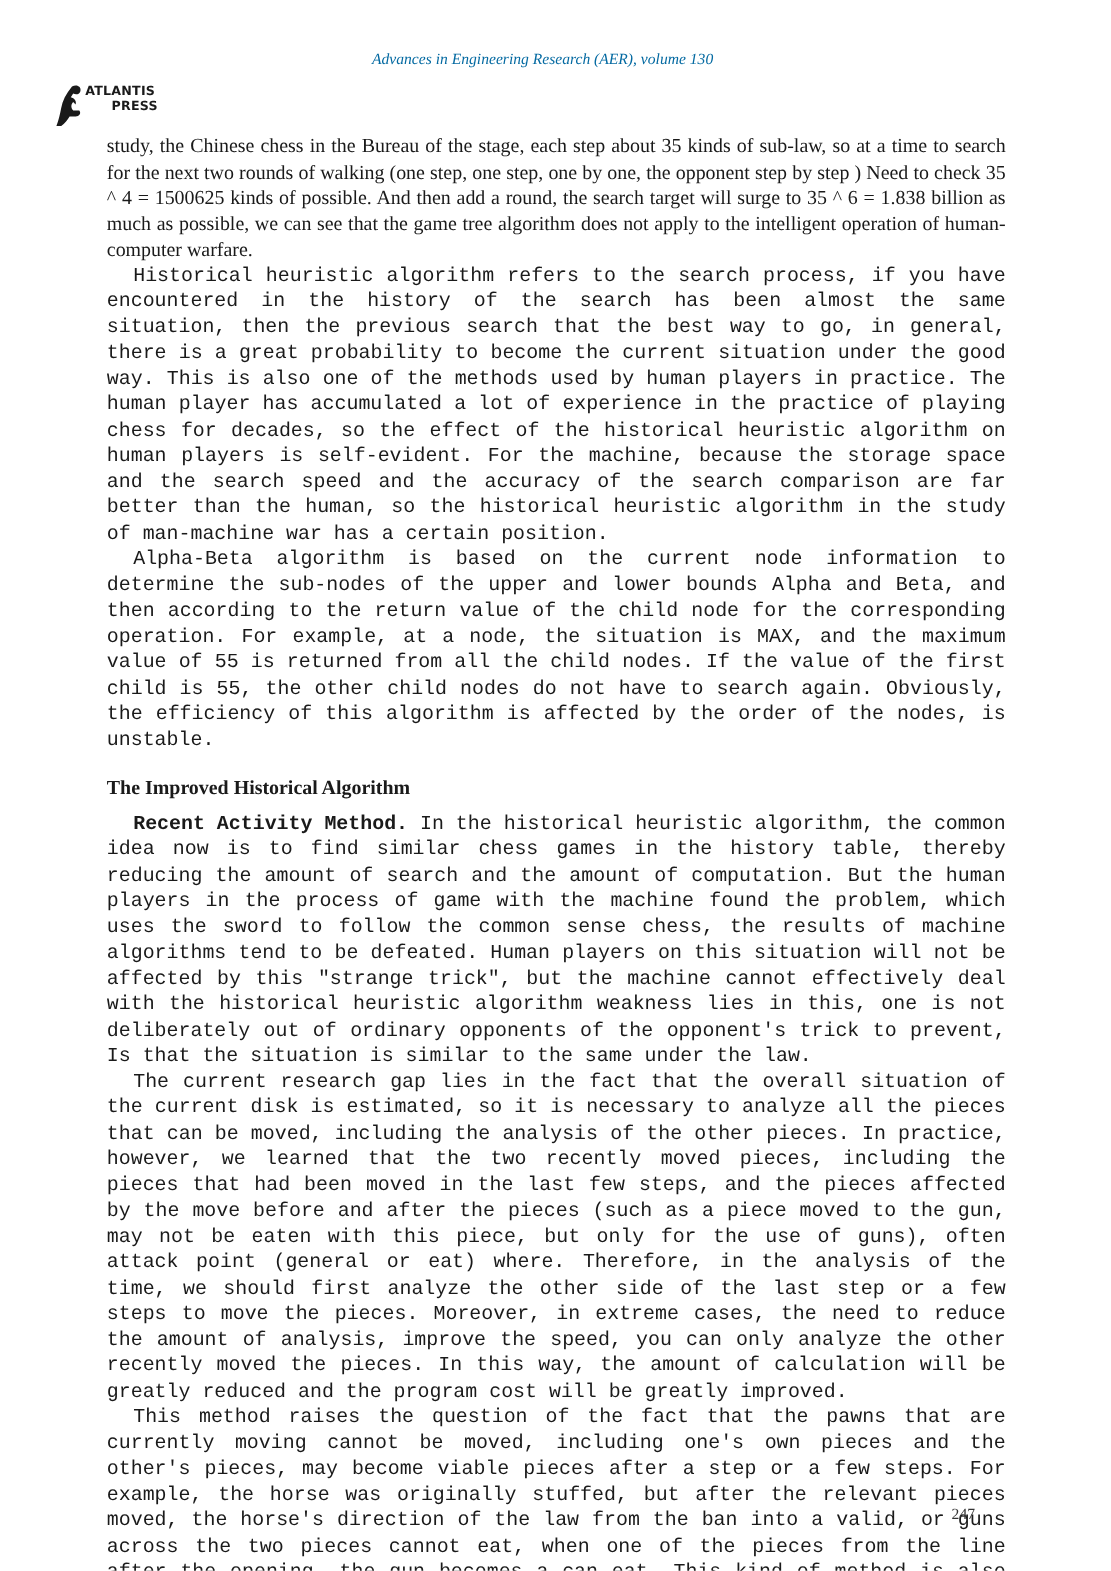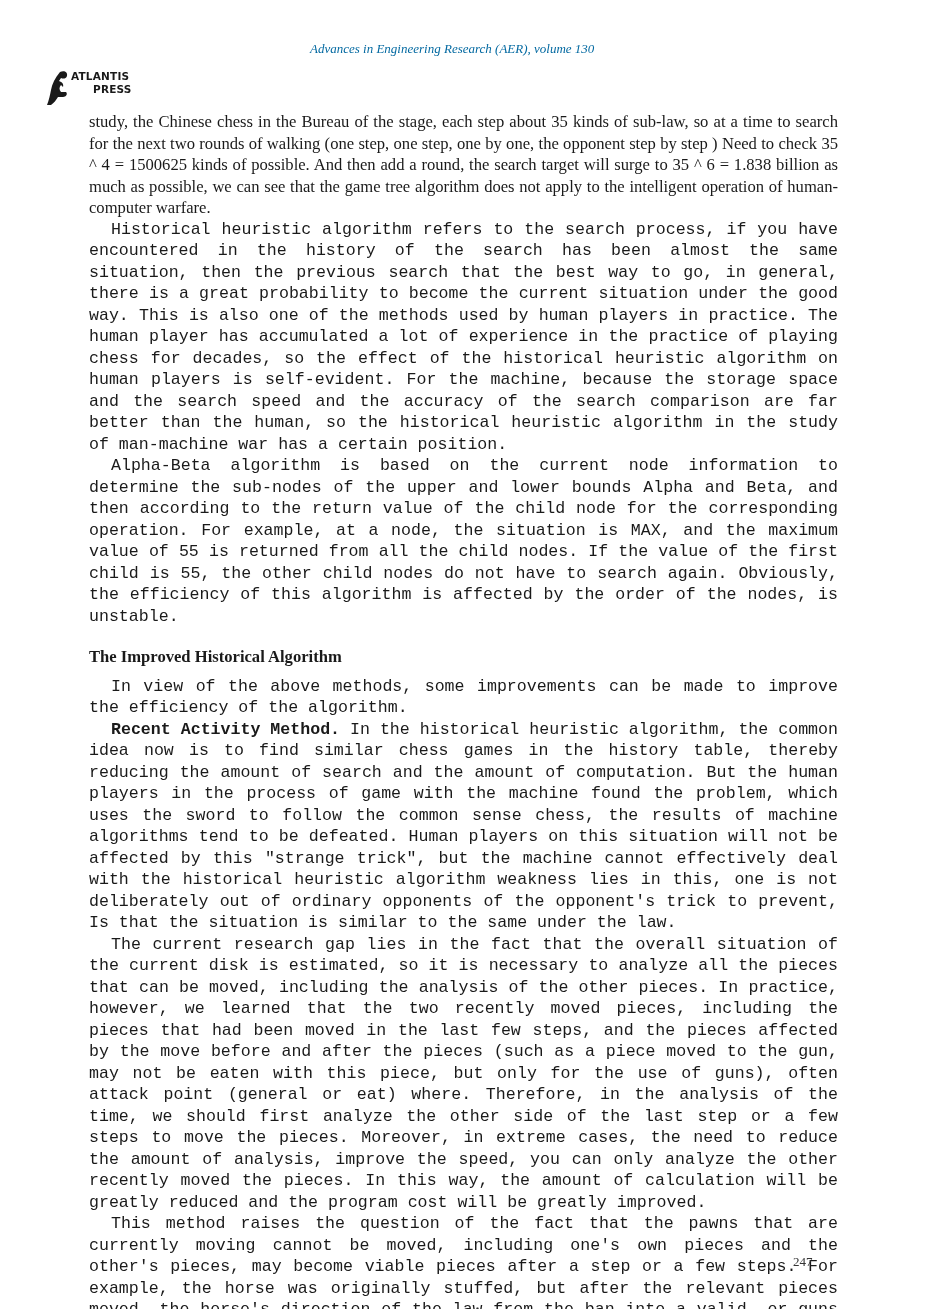--- a/index.html
+++ b/index.html
@@ -32,20 +32,19 @@
     </div>
   </div>
   <div class="running-head">Advances in Engineering Research (AER), volume 130</div>
 </div>
 
 <div class="content">
   <p>study, the Chinese chess in the Bureau of the stage, each step about 35 kinds of sub-law, so at a time to search for the next two rounds of walking (one step, one step, one by one, the opponent step by step ) Need to check 35 ^ 4 = 1500625 kinds of possible. And then add a round, the search target will surge to 35 ^ 6 = 1.838 billion as much as possible, we can see that the game tree algorithm does not apply to the intelligent operation of human-computer warfare.</p>
   <p class="indent">Historical heuristic algorithm refers to the search process, if you have encountered in the history of the search has been almost the same situation, then the previous search that the best way to go, in general, there is a great probability to become the current situation under the good way. This is also one of the methods used by human players in practice. The human player has accumulated a lot of experience in the practice of playing chess for decades, so the effect of the historical heuristic algorithm on human players is self-evident. For the machine, because the storage space and the search speed and the accuracy of the search comparison are far better than the human, so the historical heuristic algorithm in the study of man-machine war has a certain position.</p>
   <p class="indent">Alpha-Beta algorithm is based on the current node information to determine the sub-nodes of the upper and lower bounds Alpha and Beta, and then according to the return value of the child node for the corresponding operation. For example, at a node, the situation is MAX, and the maximum value of 55 is returned from all the child nodes. If the value of the first child is 55, the other child nodes do not have to search again. Obviously, the efficiency of this algorithm is affected by the order of the nodes, is unstable.</p>
   <h2>The Improved Historical Algorithm</h2>
-  <p class="indent">In view of the above methods, some improvements can be made to improve the efficiency of the algorithm.</p>
   <p class="indent"><span class="run-in">Recent Activity Method.</span><span> In the historical heuristic algorithm, the common idea now is to find similar chess games in the history table, thereby reducing the amount of search and the amount of computation. But the human players in the process of game with the machine found the problem, which uses the sword to follow the common sense chess, the results of machine algorithms tend to be defeated. Human players on this situation will not be affected by this "strange trick", but the machine cannot effectively deal with the historical heuristic algorithm weakness lies in this, one is not deliberately out of ordinary opponents of the opponent's trick to prevent, Is that the situation is similar to the same under the law.</span></p>
   <p class="indent">The current research gap lies in the fact that the overall situation of the current disk is estimated, so it is necessary to analyze all the pieces that can be moved, including the analysis of the other pieces. In practice, however, we learned that the two recently moved pieces, including the pieces that had been moved in the last few steps, and the pieces affected by the move before and after the pieces (such as a piece moved to the gun, may not be eaten with this piece, but only for the use of guns), often attack point (general or eat) where. Therefore, in the analysis of the time, we should first analyze the other side of the last step or a few steps to move the pieces. Moreover, in extreme cases, the need to reduce the amount of analysis, improve the speed, you can only analyze the other recently moved the pieces. In this way, the amount of calculation will be greatly reduced and the program cost will be greatly improved.</p>
   <p class="indent">This method raises the question of the fact that the pawns that are currently moving cannot be moved, including one's own pieces and the other's pieces, may become viable pieces after a step or a few steps. For example, the horse was originally stuffed, but after the relevant pieces moved, the horse's direction of the law from the ban into a valid, or guns across the two pieces cannot eat, when one of the pieces from the line after the opening, the gun becomes a can eat. This kind of method is also in the search process should be considered.</p>
   <p class="indent">From Table 1, we can see the superiority of the recent activity method.</p>
 </div>
 
 <div class="page-number">247</div>
 
 </body></html>

